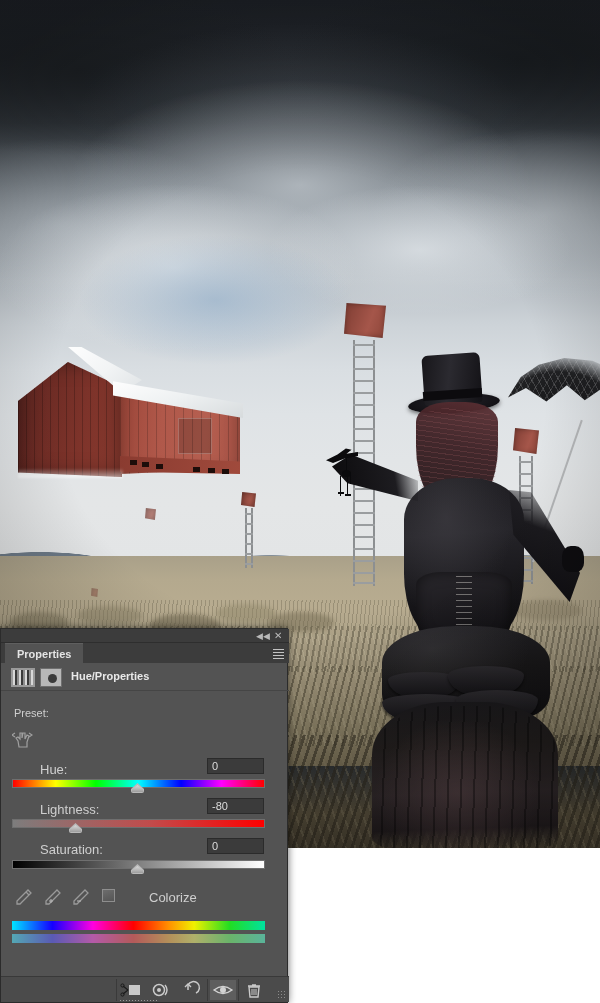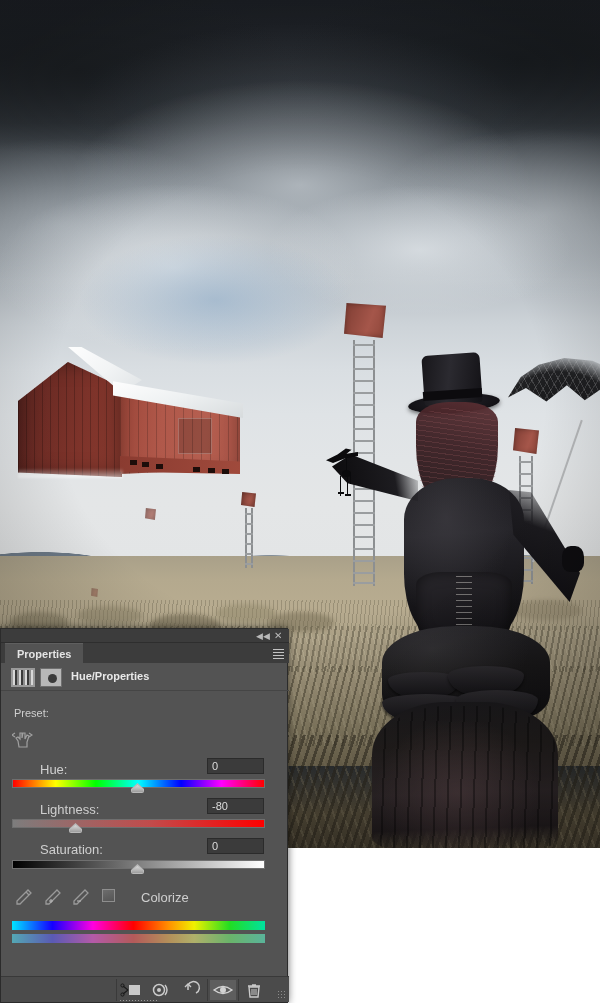--- a/index.html
+++ b/index.html
@@ -581,21 +581,21 @@
         <path d="M6 14 L10 14 M8 12 L8 16" stroke="#b5b5b5" stroke-width="1.1"></path>
       </svg>
     </div>
     <div style="position:absolute; left:70px; top:258px; width:20px; height:20px;">
       <svg width="20" height="20" viewBox="0 0 20 20">
         <path d="M14 3 L17 6 L9 14 L6 17 L3 17 L3 14 L6 11 Z" fill="none" stroke="#9a9a9a" stroke-width="1.3"></path>
         <path d="M6 14 L10 14" stroke="#b5b5b5" stroke-width="1.1"></path>
       </svg>
     </div>
     <div class="cbx" style="top:260px;"></div>
-    <span class="slider-label" style="left:112px; top:261px;">Colorize</span>
+    <span class="slider-label" style="left:120px; top:261px;">Colorize</span>
 
     <div class="grad-bar gb-full" style="top:292px;"></div>
     <div class="grad-bar gb-desat" style="top:305px;"></div>
 
     <div class="panel-footer">
       <div class="footer-sep" style="left:115px;"></div>
       <div class="footer-btn" style="left:118px;">
         <svg width="26" height="20" viewBox="0 0 26 20">
           <rect x="10" y="5" width="11" height="10" fill="#c9c9c9"></rect>
           <path d="M4 6 L9 10 M4 14 L9 10" stroke="#1a1a1a" stroke-width="1.2" fill="none"></path>

